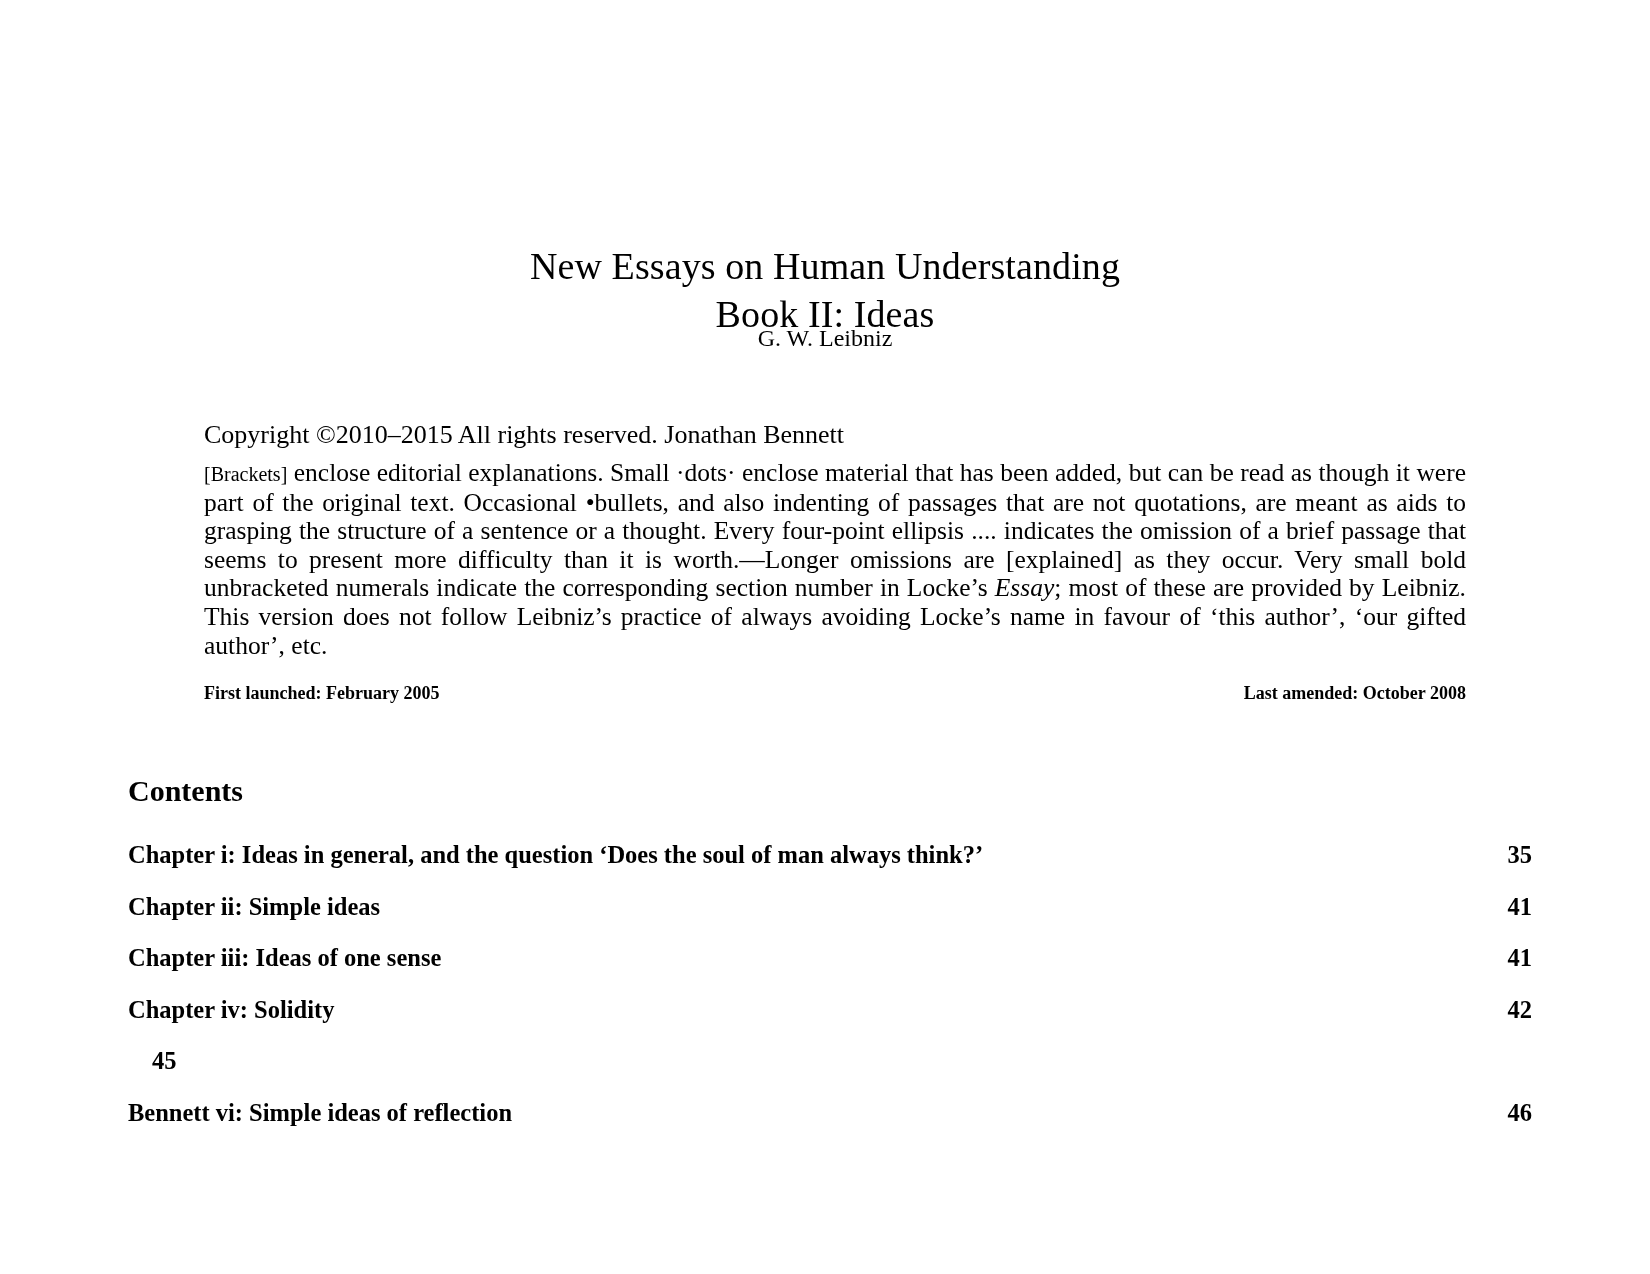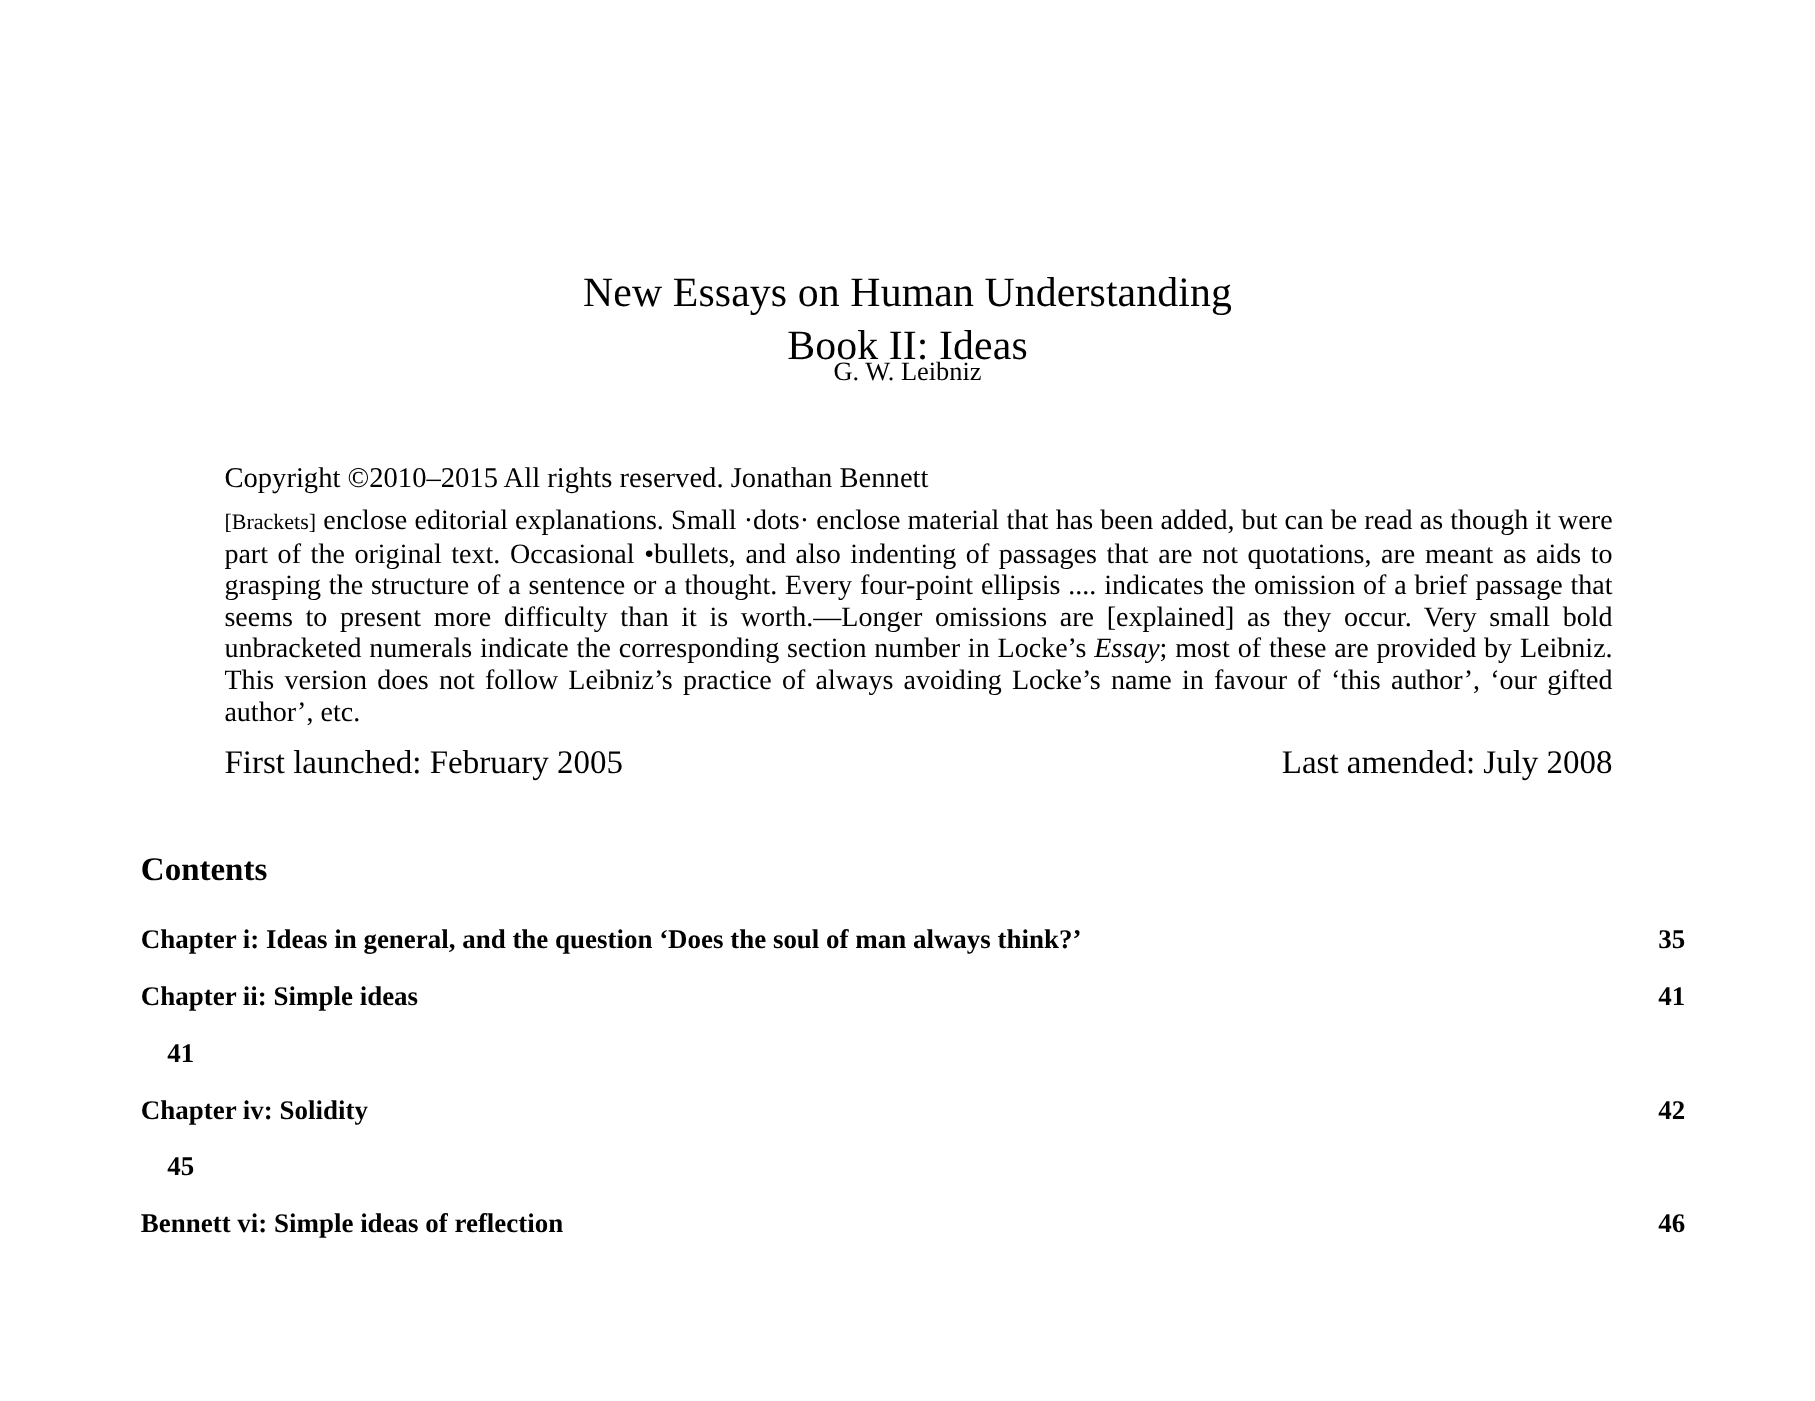--- a/index.html
+++ b/index.html
@@ -70,23 +70,24 @@
   .notes .small-caps-brackets {
     font-size: 20px;
   }
   .notes em {
     font-style: italic;
   }
   .dates-row {
     display: flex;
     justify-content: space-between;
     align-items: baseline;
-    font-size: 30px;
+    font-size: 18px;
     line-height: 34px;
     margin-top: 16px;
+    font-weight: bold;
   }
 
   
   .contents-heading {
     position: absolute;
     left: 128px;
     top: 774px;
     font-size: 30px;
     font-weight: bold;
     line-height: 34px;
@@ -128,40 +129,41 @@
   <div class="doc-author">G. W. Leibniz</div>
 
   <div class="frontmatter">
 
     <div class="copyright-line">Copyright ©2010–2015 All rights reserved. Jonathan Bennett</div>
 
     <p class="notes"><span class="small-caps-brackets">[Brackets]</span><span> enclose editorial explanations. Small ·dots· enclose material that has been added, but can be read as though it were part of the original text. Occasional •bullets, and also indenting of passages that are not quotations, are meant as aids to grasping the structure of a sentence or a thought. Every four-point ellipsis .... indicates the omission of a brief passage that seems to present more difficulty than it is worth.—Longer omissions are [explained] as they occur. Very small bold unbracketed numerals indicate the corresponding section number in Locke’s </span><em>Essay</em><span>; most of these are provided by Leibniz. This version does not follow Leibniz’s practice of always avoiding Locke’s name in favour of ‘this author’, ‘our gifted author’, etc.</span></p>
 
     <div class="dates-row">
       <span>First launched: February 2005</span>
-      <span>Last amended: July 2008</span>
+      <span>Last amended: October 2008</span>
     </div>
 
   </div>
 
   <div class="contents-heading">Contents</div>
 
   <div class="toc">
 
     <div class="toc-row">
       <span class="toc-label">Chapter i: Ideas in general, and the question ‘Does the soul of man always think?’</span>
       <span class="toc-page">35</span>
     </div>
 
     <div class="toc-row">
       <span class="toc-label">Chapter ii: Simple ideas</span>
       <span class="toc-page">41</span>
     </div>
 
     <div class="toc-row">
+      <span class="toc-label">Chapter iii: Ideas of one sense</span>
       <span class="toc-page">41</span>
     </div>
 
     <div class="toc-row">
       <span class="toc-label">Chapter iv: Solidity</span>
       <span class="toc-page">42</span>
     </div>
 
     <div class="toc-row">
       <span class="toc-page">45</span>

